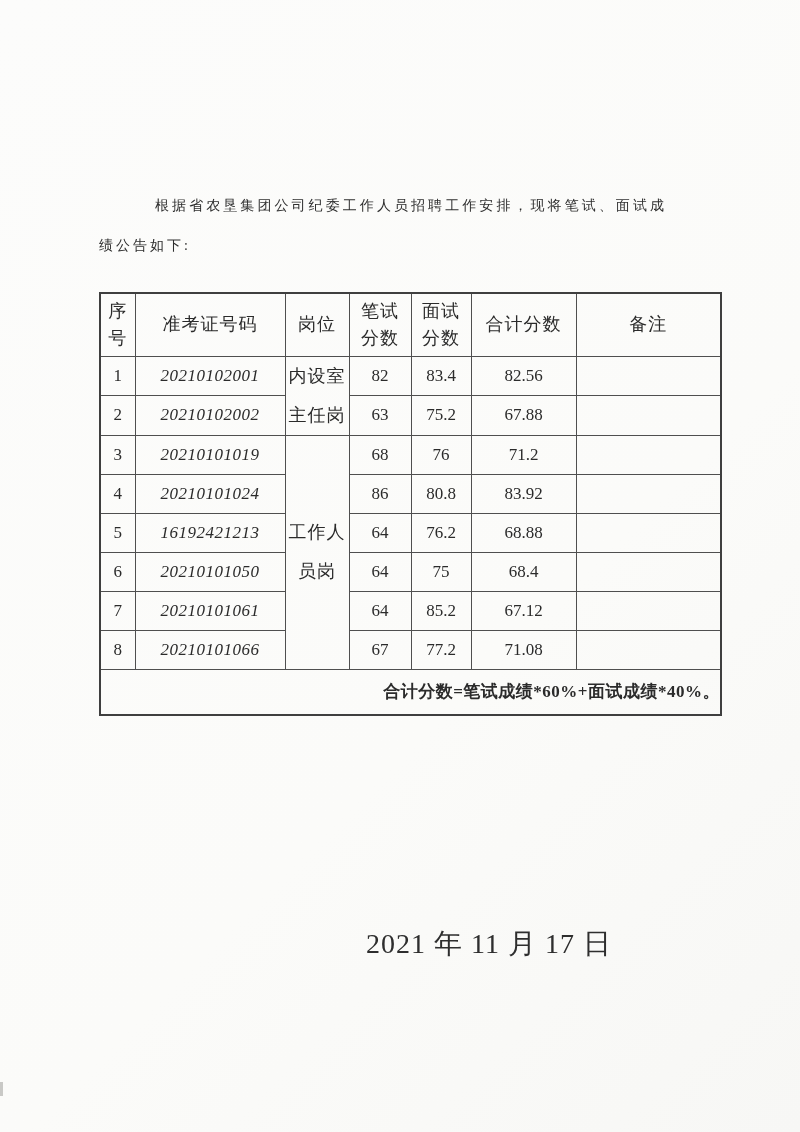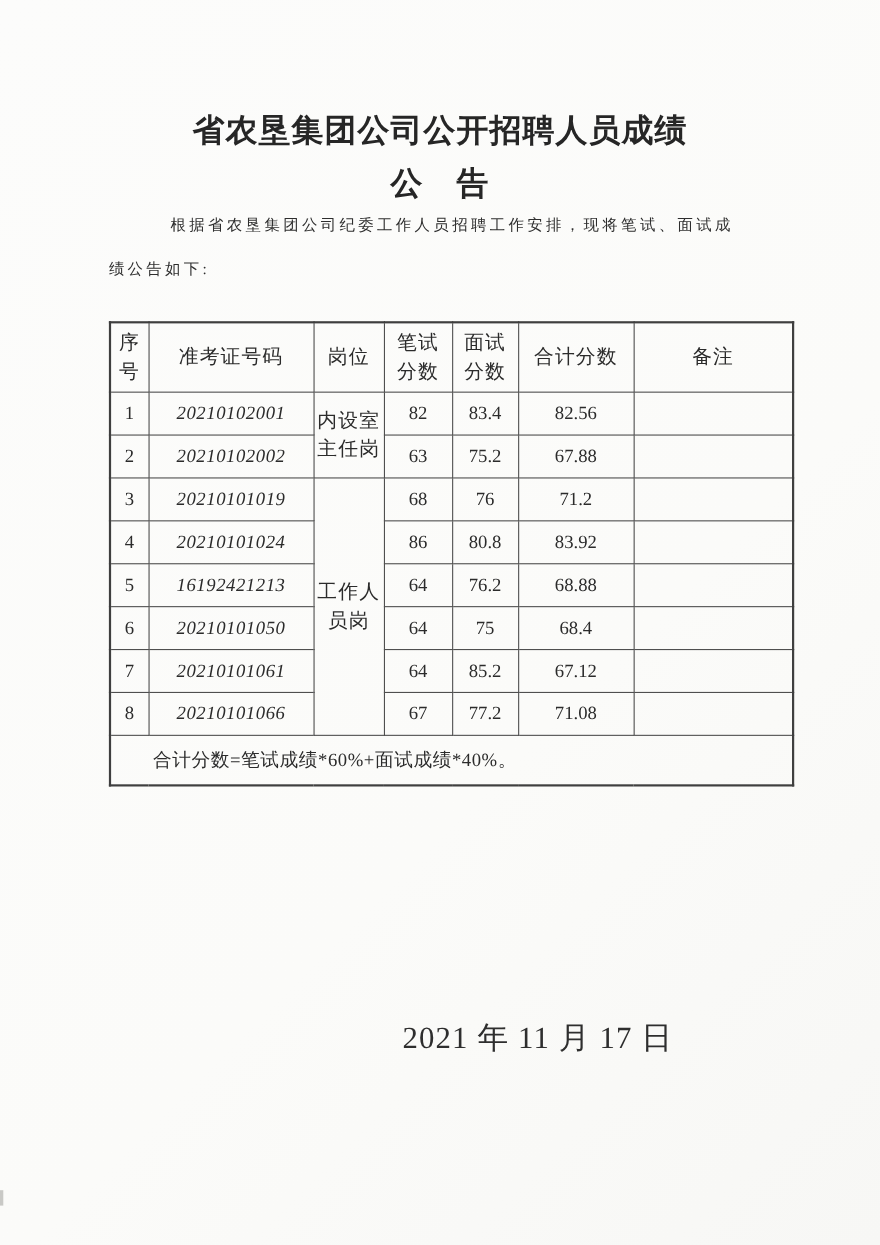--- a/index.html
+++ b/index.html
@@ -50,27 +50,28 @@
     padding: 0;
     font-weight: normal;
     overflow: hidden;
   }
   table.score-table { border: 2px solid #3f3f3f; }
   tr.header-row { height: 63px; }
   tr.header-row th { font-size: 18px; line-height: 27px; letter-spacing: 1px; }
   tr.data-row { height: 39px; }
   tr.footer-row { height: 46px; }
   .pre { white-space: pre-line; }
-  td.cell-position { font-size: 18px; line-height: 26px; letter-spacing: 1px; margin-left: 44px; }
+  td.cell-position { font-size: 18px; line-height: 39px; letter-spacing: 1px; margin-left: 44px; }
   td.cell-admission-no { letter-spacing: 0.5px; font-style: italic; }
   tr.footer-row td {
-    text-align: left;
+    text-align: right;
     padding-left: 38px;
     font-size: 17px;
     letter-spacing: 0.5px;
+    font-weight: bold;
   }
   .signature {
     position: absolute; top: 883px; left: 322px;
     font-size: 21px; letter-spacing: 2.5px;
     color: #2e2e2e;
   }
   .doc-date {
     position: absolute; top: 925px; left: 366px;
     font-size: 28px; letter-spacing: 1px;
     color: #2e2e2e;
@@ -79,22 +80,20 @@
     position: absolute; left: 0; top: 1082px;
     width: 3px; height: 14px;
     background: #c9c9c6;
   }
 </style>
 </head>
 <body>
 
 <div class="page">
 
-  <div class="doc-title">省农垦集团公司公开招聘人员成绩
-公　告</div>
 
   <div class="doc-intro">根据省农垦集团公司纪委工作人员招聘工作安排，现将笔试、面试成绩公告如下:</div>
 
   <table class="score-table">
     <colgroup>
       <col style="width:35px">
         <col style="width:150px">
         <col style="width:64px">
       <col style="width:62px">
         <col style="width:60px">

